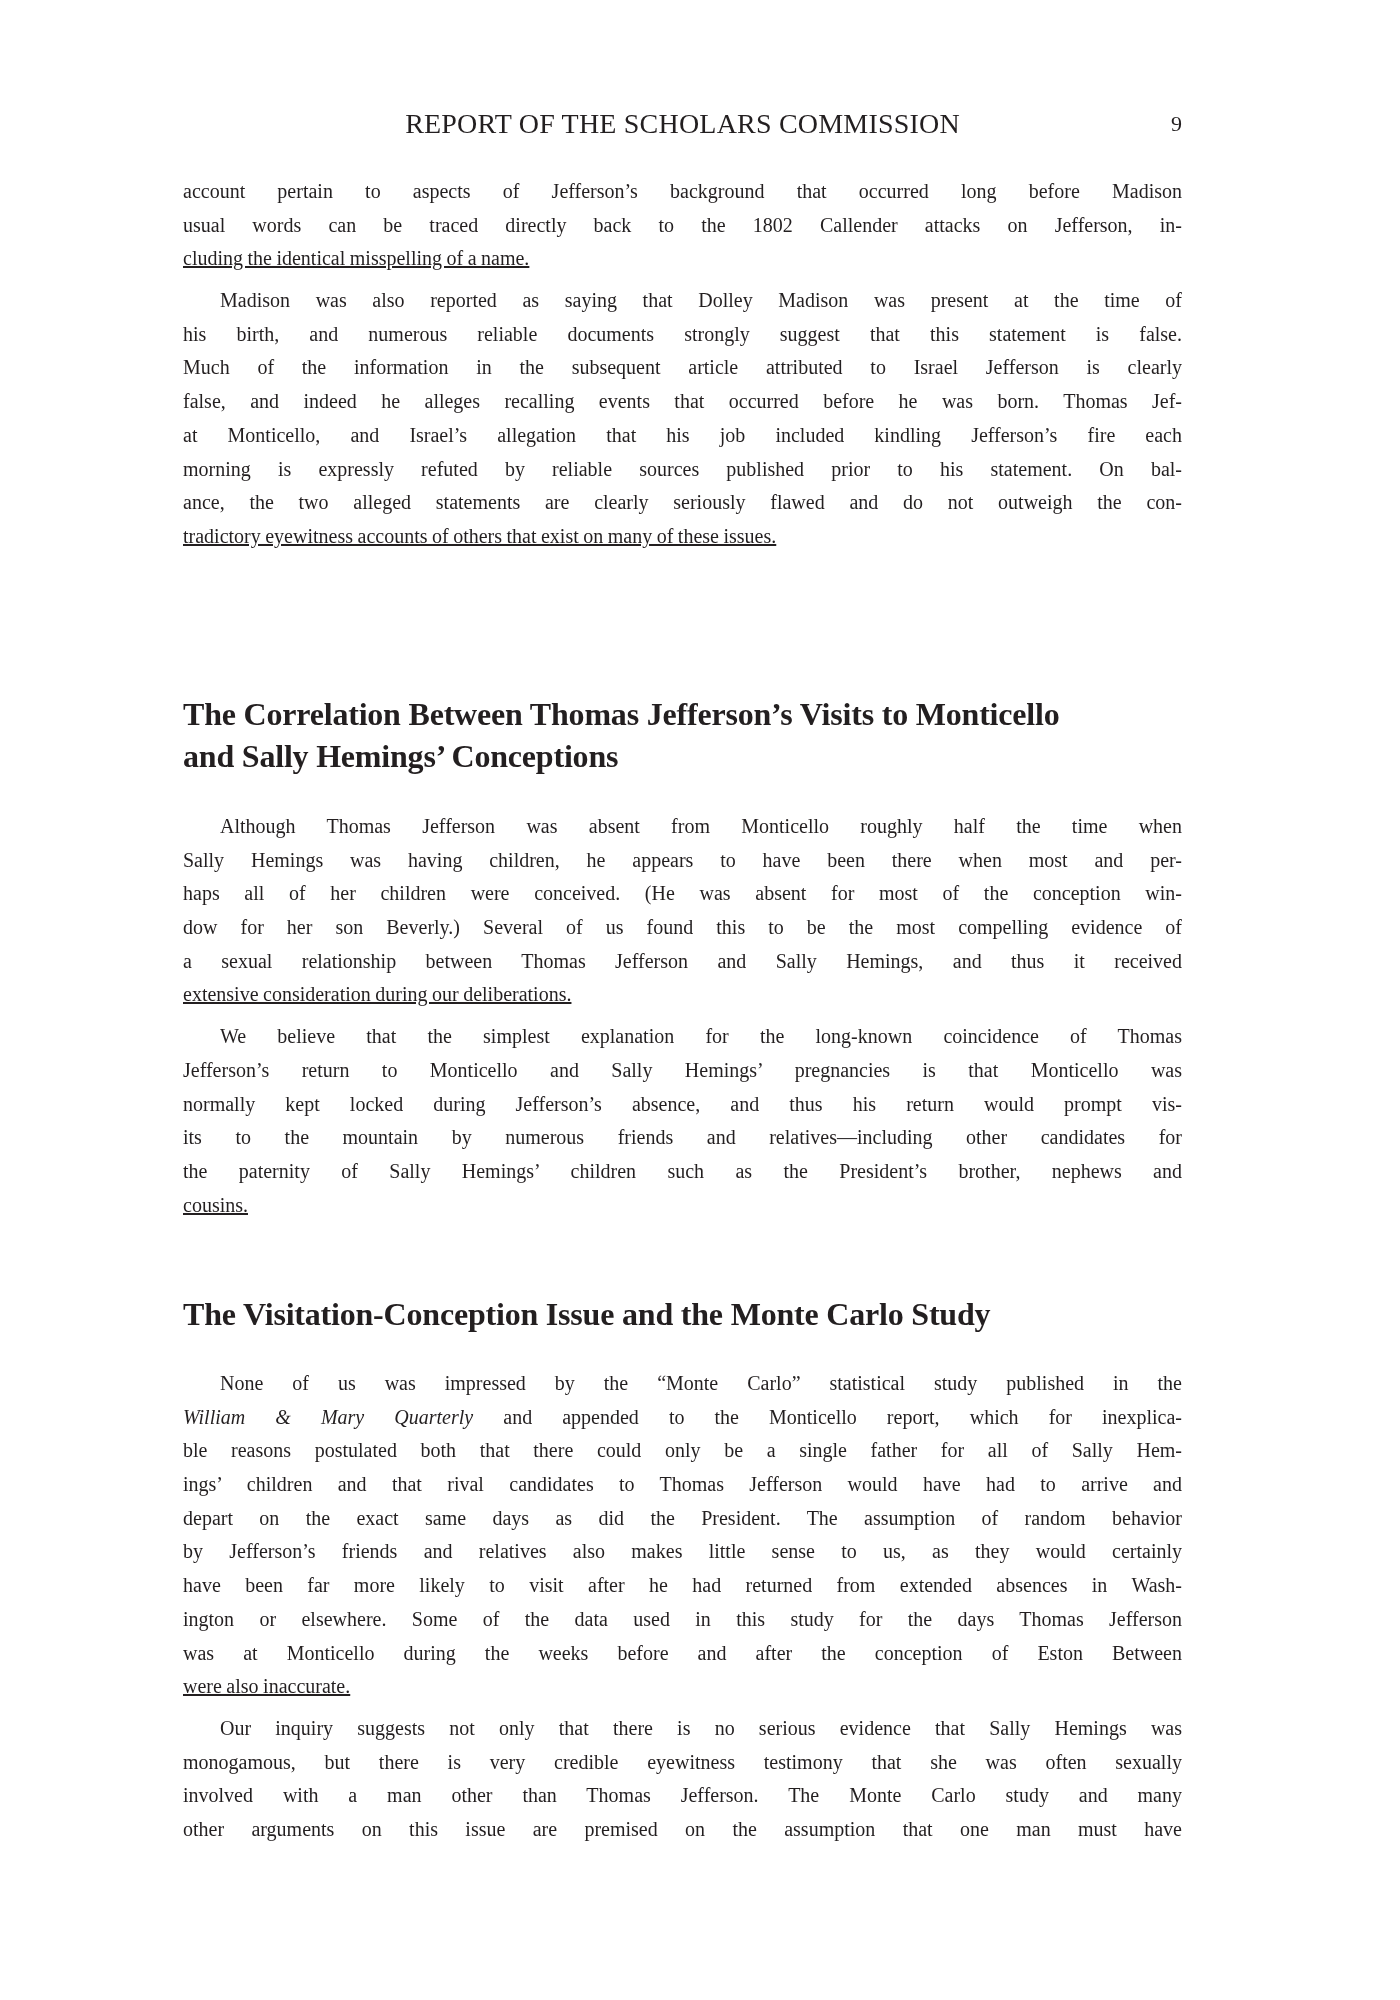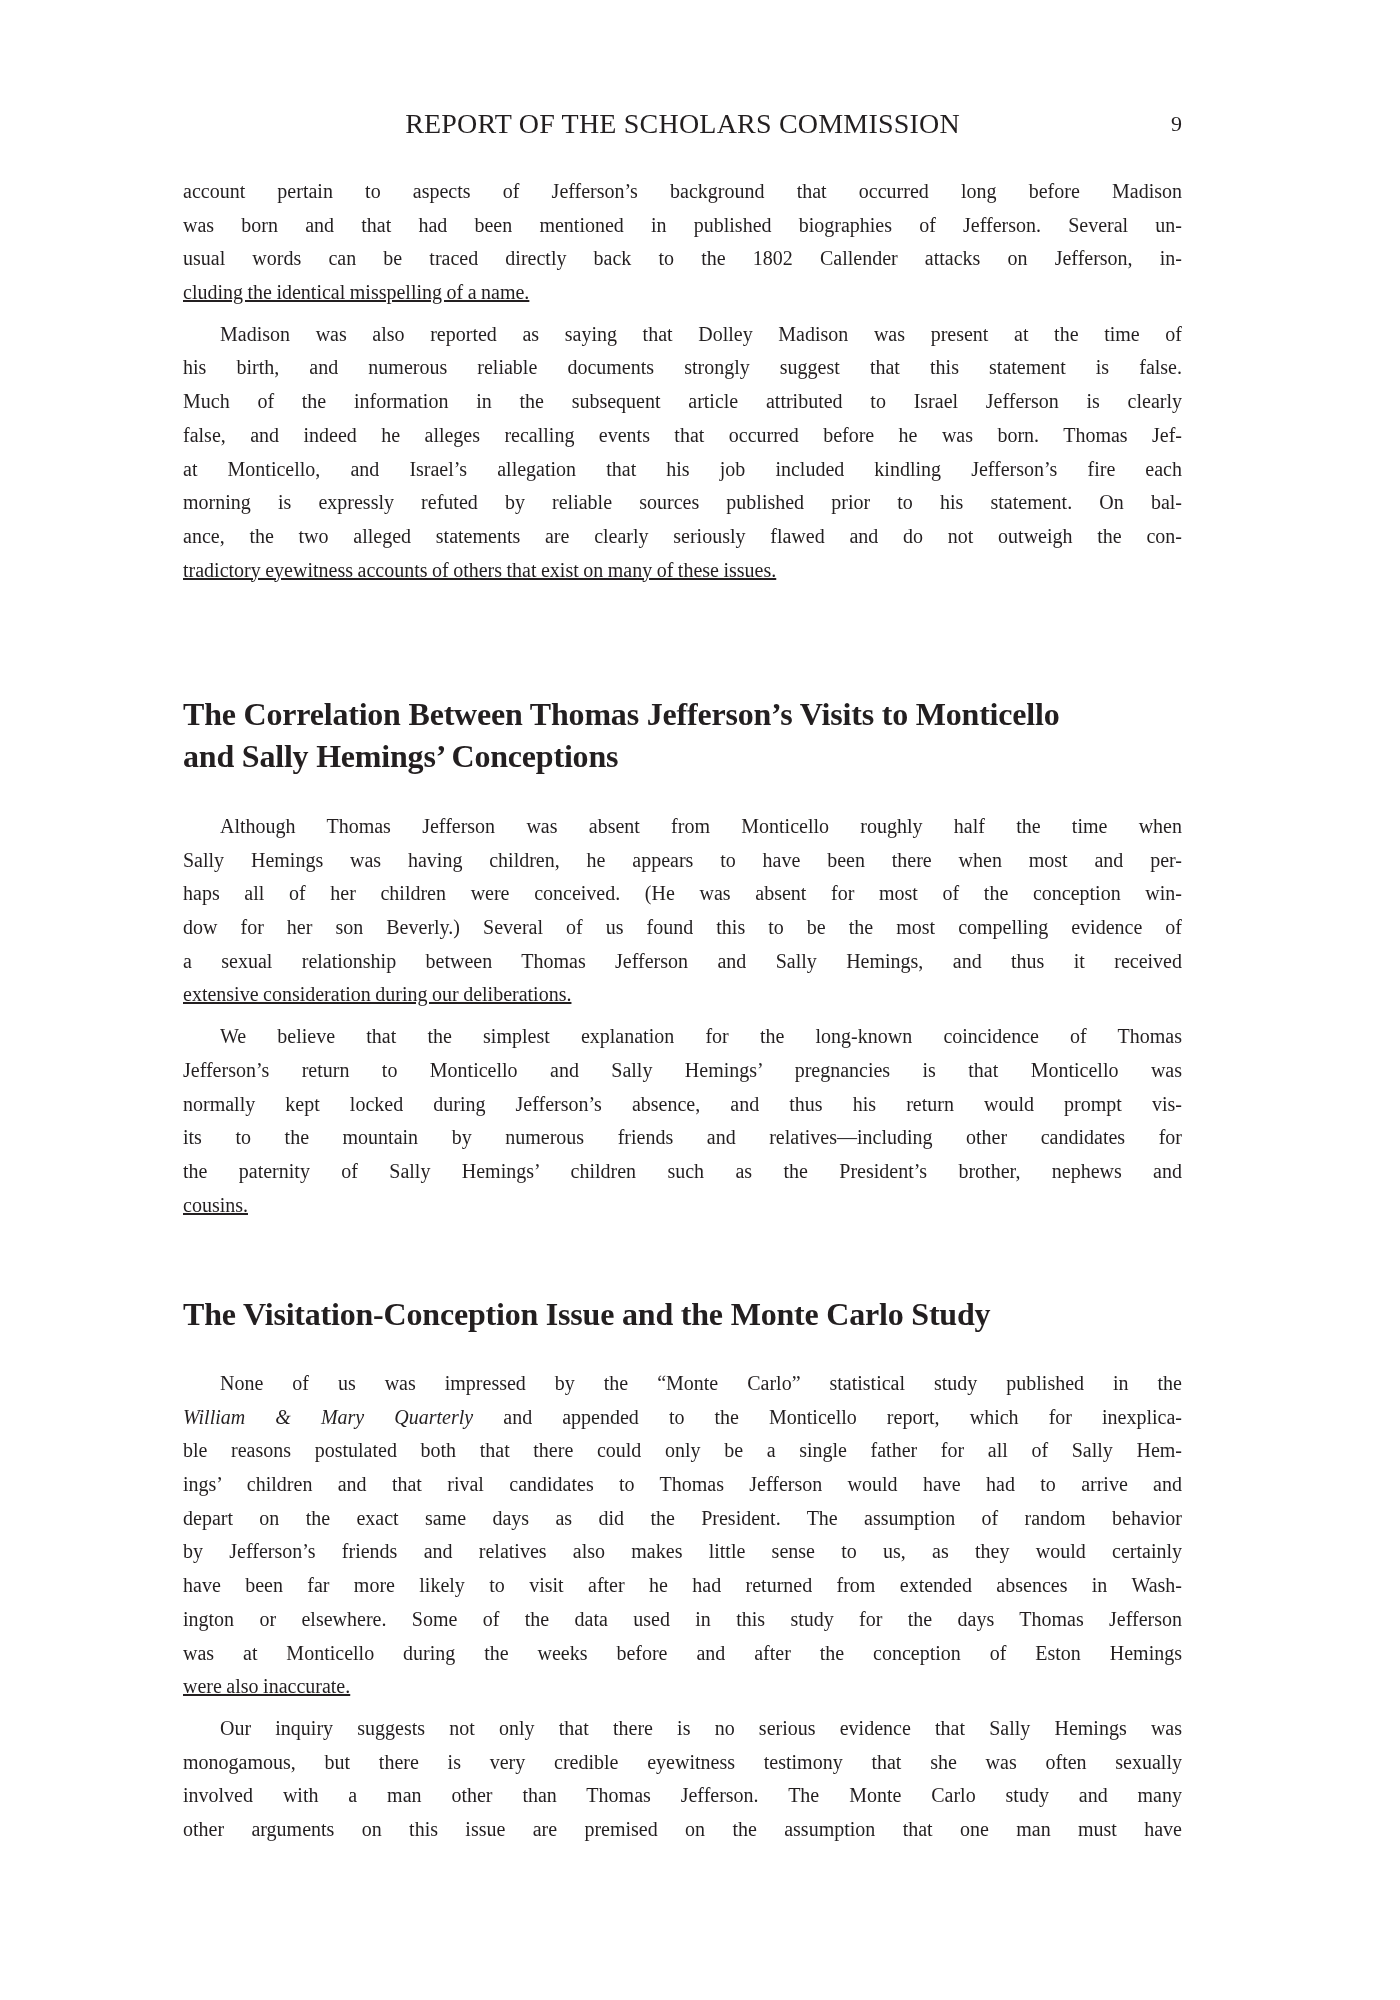--- a/index.html
+++ b/index.html
@@ -27,21 +27,20 @@
 <body>
 
 <div class="page">
 
   <div class="running-head">REPORT OF THE SCHOLARS COMMISSION</div>
   <div class="page-number">9</div>
 
   <div class="block" style="top:175px;">
     <p class="para">
       <span class="line">account pertain to aspects of Jefferson’s background that occurred long before Madison</span>
-      <span class="line">was born and that had been mentioned in published biographies of Jefferson. Several un-</span>
       <span class="line">usual words can be traced directly back to the 1802 Callender attacks on Jefferson, in-</span>
       <span class="line last">cluding the identical misspelling of a name.</span>
     </p>
     <p class="para">
       <span class="line indent">Madison was also reported as saying that Dolley Madison was present at the time of</span>
       <span class="line">his birth, and numerous reliable documents strongly suggest that this statement is false.</span>
       <span class="line">Much of the information in the subsequent article attributed to Israel Jefferson is clearly</span>
       <span class="line">false, and indeed he alleges recalling events that occurred before he was born. Thomas Jef-</span>
       <span class="line">at Monticello, and Israel’s allegation that his job included kindling Jefferson’s fire each</span>
       <span class="line">morning is expressly refuted by reliable sources published prior to his statement. On bal-</span>
@@ -81,21 +80,21 @@
   <div class="block" style="top:1367px;">
     <p class="para">
       <span class="line indent">None of us was impressed by the “Monte Carlo” statistical study published in the</span>
       <span class="line"><em class="it">William &amp; Mary Quarterly</em><span> and appended to the Monticello report, which for inexplica-</span></span>
       <span class="line">ble reasons postulated both that there could only be a single father for all of Sally Hem-</span>
       <span class="line">ings’ children and that rival candidates to Thomas Jefferson would have had to arrive and</span>
       <span class="line">depart on the exact same days as did the President. The assumption of random behavior</span>
       <span class="line">by Jefferson’s friends and relatives also makes little sense to us, as they would certainly</span>
       <span class="line">have been far more likely to visit after he had returned from extended absences in Wash-</span>
       <span class="line">ington or elsewhere. Some of the data used in this study for the days Thomas Jefferson</span>
-      <span class="line">was at Monticello during the weeks before and after the conception of Eston Hemings</span>
+      <span class="line">was at Monticello during the weeks before and after the conception of Eston Between</span>
       <span class="line last">were also inaccurate.</span>
     </p>
     <p class="para">
       <span class="line indent">Our inquiry suggests not only that there is no serious evidence that Sally Hemings was</span>
       <span class="line">monogamous, but there is very credible eyewitness testimony that she was often sexually</span>
       <span class="line">involved with a man other than Thomas Jefferson. The Monte Carlo study and many</span>
       <span class="line">other arguments on this issue are premised on the assumption that one man must have</span>
     </p>
   </div>
 

